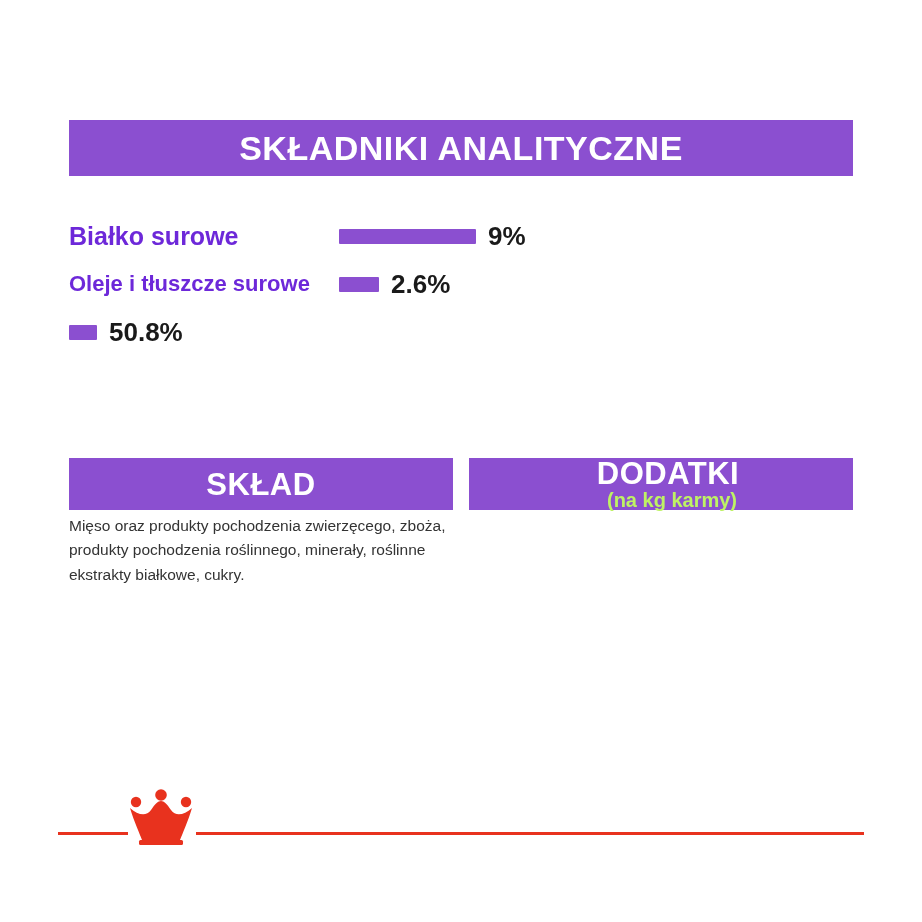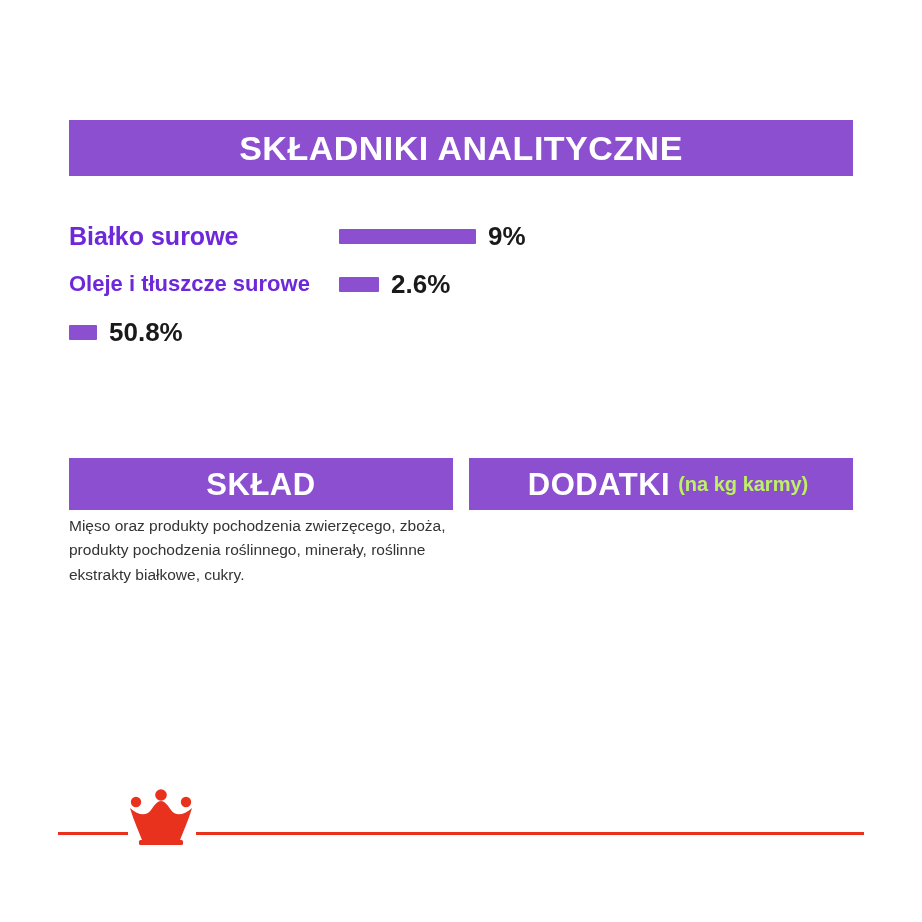--- a/index.html
+++ b/index.html
@@ -88,22 +88,23 @@
 
   .panel-header {
     height: 52px;
     background: #8b4fd0;
     display: flex;
     align-items: center;
     justify-content: center;
     box-sizing: border-box;
   }
   .panel-header.left-align {
-    justify-content: center;
+    justify-content: space-between;
     padding-left: 14px;
+    flex-direction: column;
   }
   .panel-header .h-title {
     color: #ffffff;
     font-size: 31px;
     font-weight: bold;
     letter-spacing: 0.5px;
     line-height: 1;
   }
   .panel-header .h-sub {
     color: #bef264;

